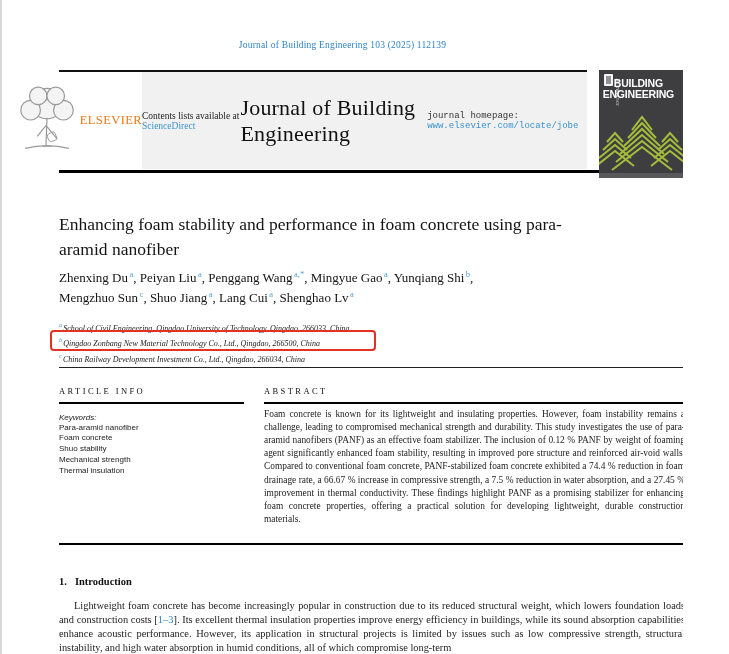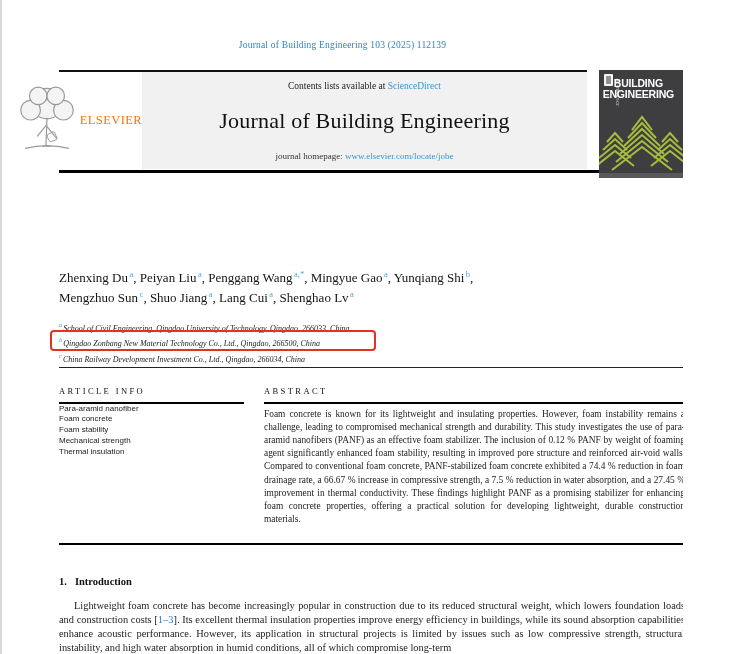--- a/index.html
+++ b/index.html
@@ -11,27 +11,27 @@
   }
   
   .citation {
     position:absolute; top:40px; left:0; width:100%;
     text-align:center; font-size:9.5px; color:#2e82c4; letter-spacing:.2px;
   }
   
   .rule-thin-top { position:absolute; left:57px; top:70px; width:528px; height:1.5px; background:#111; }
   .banner-gray {
     position:absolute; left:140px; top:71.5px; width:445px; height:97px;
-    background:#f1f1f1; display:flex; flex-direction:column; align-items:center;
+    background:#f1f1f1; display:flex; flex-direction:row; align-items:center;
     justify-content:space-between; padding:9px 0 8px 0;
   }
   .contents-line { font-size:9.5px; color:#222; }
   .contents-line .sd-link { color:#3a93cf; }
   .journal-title { font-size:22px; color:#111; letter-spacing:.2px; }
-  .homepage-line { font-family:Liberation Serif, serif; font-size:9px; color:#333; }
+  .homepage-line { font-family:Liberation Mono, monospace; font-size:9px; color:#333; }
   .homepage-line .hp-link { color:#3a93cf; }
   .elsevier-box {
     position:absolute; left:57px; top:72px; width:83px; height:96px; background:#fff;
     display:flex; flex-direction:row; align-items:center; justify-content:flex-end;
   }
   .elsevier-word { font-size:12.5px; color:#e87813; letter-spacing:.4px; margin-top:1px; }
   .rule-thick { position:absolute; left:57px; top:170px; width:626px; height:3px; background:#000; }
   
   .cover {
     position:absolute; left:597px; top:70px; width:87px; height:108px;
@@ -146,39 +146,41 @@
           <path d="M63 30 L71 21 L79 30"></path>
           <path d="M59 38 L71 27 L83 38"></path>
           <path d="M55 46 L71 33 L87 46"></path>
           <path d="M52 54 L71 39 L90 54"></path>
         </g>
       </svg>
     </span>
     <div class="cover-strip"></div>
   </div>
 
+  <h1 class="art-title" style="font-weight:normal;">Enhancing foam stability and performance in foam concrete using para-aramid nanofiber</h1>
 
   <div class="authors" id="authors-line"><span>Zhenxing Du</span><sup class="auth-sup">a</sup>, <span>Peiyan Liu</span><sup class="auth-sup">a</sup>, <span>Penggang Wang</span><sup class="auth-sup">a,*</sup>, <span>Mingyue Gao</span><sup class="auth-sup">a</sup>, <span>Yunqiang Shi</span><sup class="auth-sup">b</sup>, <br><span>Mengzhuo Sun</span><sup class="auth-sup">c</sup>, <span>Shuo Jiang</span><sup class="auth-sup">a</sup>, <span>Lang Cui</span><sup class="auth-sup">a</sup>, <span>Shenghao Lv</span><sup class="auth-sup">a</sup></div>
 
   <div class="affils" id="affil-block">
       <div class="affil-row"><sup class="aff-sup">a</sup><span>School of Civil Engineering, Qingdao University of Technology, Qingdao, 266033, China</span></div>
       <div class="affil-row highlighted"><sup class="aff-sup">b</sup><span>Qingdao Zonbang New Material Technology Co., Ltd., Qingdao, 266500, China</span></div>
       <div class="affil-row"><sup class="aff-sup">c</sup><span>China Railway Development Investment Co., Ltd., Qingdao, 266034, China</span></div>
     </div>
 
   <div class="rule-mid"></div>
 
   <div class="info-abs">
     <div class="col-info">
       <div class="sec-head">ARTICLE INFO</div>
       <div class="sec-rule"></div>
+      <div class="kw-label">Keywords:</div>
       <div class="kw-list" id="keywords-list">
           <div>Para-aramid nanofiber</div>
           <div>Foam concrete</div>
-          <div>Foam stability</div>
+          <div>Shuo stability</div>
           <div>Mechanical strength</div>
           <div>Thermal insulation</div>
         </div>
     </div>
     <div class="col-abs">
       <div class="sec-head">ABSTRACT</div>
       <div class="sec-rule"></div>
       <div class="abs-text">Foam concrete is known for its lightweight and insulating properties. However, foam instability remains a challenge, leading to compromised mechanical strength and durability. This study investigates the use of para-aramid nanofibers (PANF) as an effective foam stabilizer. The inclusion of 0.12 % PANF by weight of foaming agent significantly enhanced foam stability, resulting in improved pore structure and reinforced air-void walls. Compared to conventional foam concrete, PANF-stabilized foam concrete exhibited a 74.4 % reduction in foam drainage rate, a 66.67 % increase in compressive strength, a 7.5 % reduction in water absorption, and a 27.45 % improvement in thermal conductivity. These findings highlight PANF as a promising stabilizer for enhancing foam concrete properties, offering a practical solution for developing lightweight, durable construction materials.</div>
     </div>
   </div>

